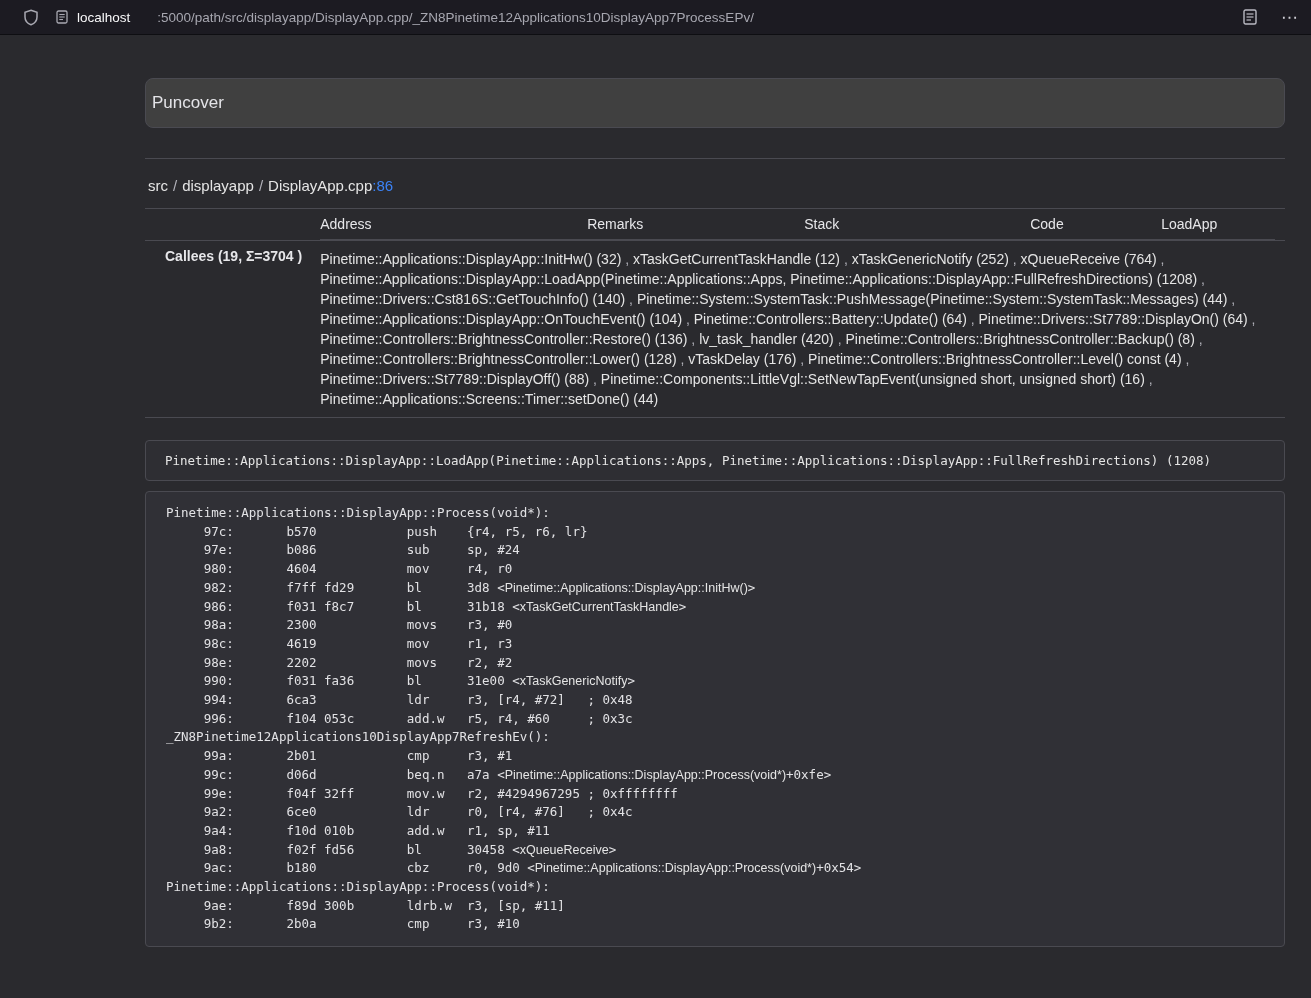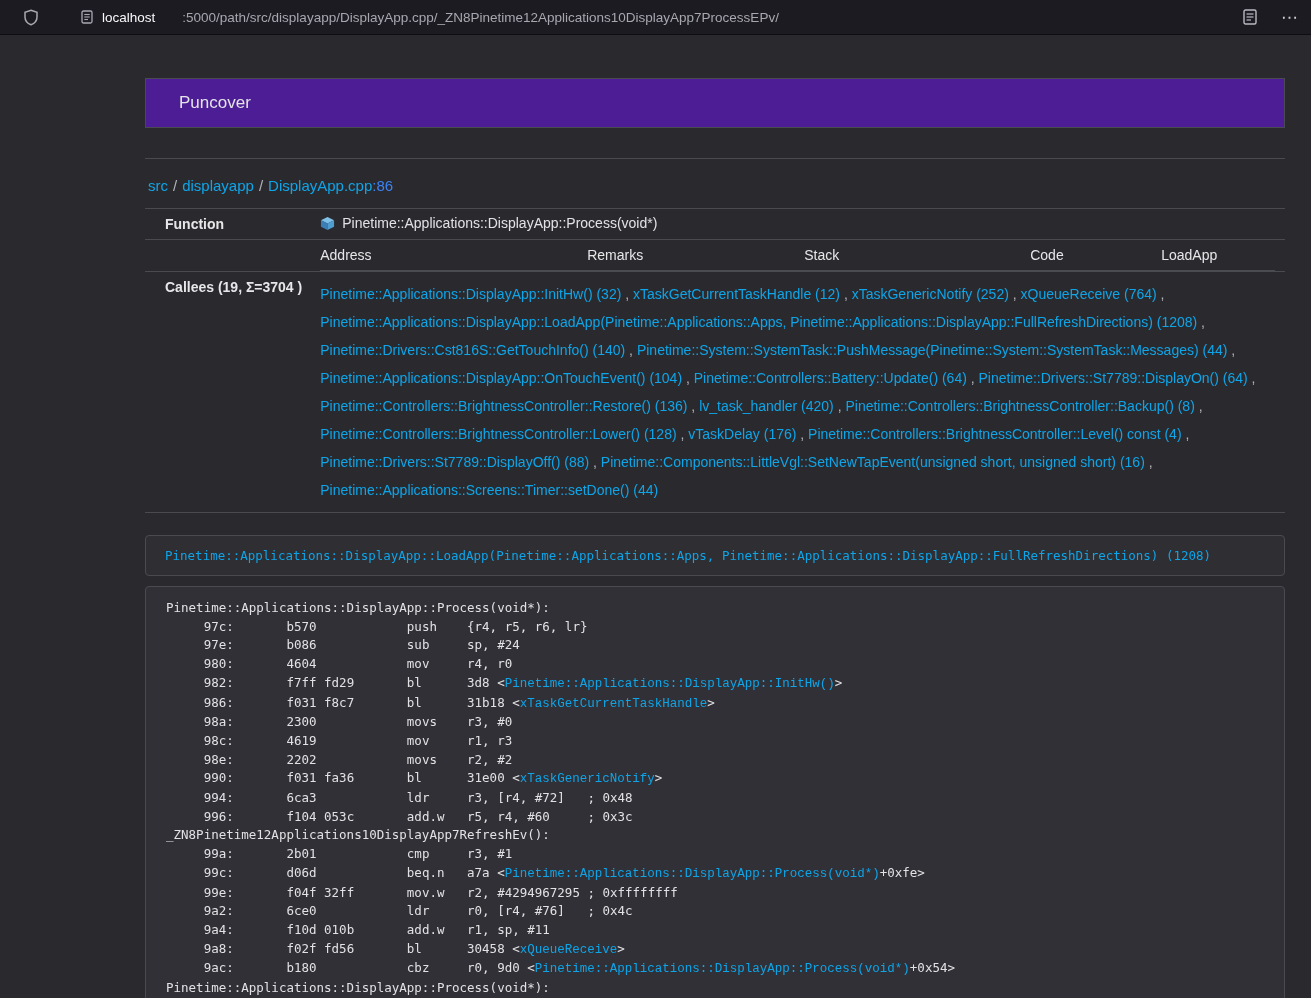--- a/index.html
+++ b/index.html
@@ -10,21 +10,20 @@
     color: #dadae0;
   }
   
   .browser-bar {
     height: 35px;
     background: #1c1b22;
     border-bottom: 1px solid #0e0e12;
     display: flex;
     align-items: center;
     box-sizing: border-box;
-    gap: 25px;
   }
   .bar-icon { display: inline-flex; align-items: center; justify-content: center; }
   .shield-wrap { margin-left: 23px; }
   .urlbar {
     display: flex;
     align-items: center;
     margin-left: 17px;
     flex: 1;
     min-width: 0;
     font-size: 13.5px;
@@ -42,39 +41,39 @@
     margin-right: 12px;
     line-height: 1;
     letter-spacing: 1px;
     cursor: default;
   }
   
   .container { width: 1140px; margin-left: 145px; box-sizing: border-box; }
   .title-panel {
     margin-top: 43px;
     border: 1px solid #4a4a51;
-    border-radius: 0;
-    background: #4c1d95;
-    padding: 14px 33px;
+    border-radius: 8px;
+    background: #404040;
+    padding: 14px 6px;
   }
   .title-panel h3 {
     margin: 0;
     font-size: 17px;
     font-weight: 400;
     color: #e4e4e8;
   }
   hr.rule {
     border: 0;
     border-top: 1px solid #4a4a51;
     margin: 30px 0 18px 0;
   }
   .breadcrumb { font-size: 15px; margin: 0 0 14px 3px; }
   .breadcrumb .sep { color: #b3b3bb; margin: 0 5px; }
   .breadcrumb .suffix { color: #3b82f6; }
-  a.lnk { color: #0ea5e9; text-decoration: none; cursor: pointer; }
+  a.lnk { color: #e5e5e5; text-decoration: none; cursor: pointer; }
   
   .symbol-table {
     width: 100%;
     border-collapse: collapse;
     font-size: 14px;
     border-bottom: 1px solid #4a4a51;
   }
   .symbol-table > tbody > tr { border-top: 1px solid #4a4a51; }
   .symbol-table th.rowlabel {
     text-align: left;
@@ -87,21 +86,21 @@
     box-sizing: border-box;
   }
   .symbol-table td.rowval { padding: 6px 10px; vertical-align: top; }
   .symbol-table td.nested-cell { padding: 0 10px; }
   .func-line { display: flex; align-items: center; }
   .func-name { margin-left: 7px; color: #e2e2e6; }
   .nested { width: 100%; border-collapse: collapse; }
   .nested tr.hdr { border-bottom: 1px solid #4a4a51; }
   .nested th { text-align: left; font-weight: normal; color: #e7e7ea; padding: 7px 0; }
   .nested td { padding: 8px 0; color: #dadae0; }
-  td.callees-cell { padding: 8px 10px; line-height: 28px; }
+  td.callees-cell { padding: 8px 10px; line-height: 20px; }
   .comma { color: #b3b3bb; }
   
   .mono-panel {
     margin-top: 22px;
     border: 1px solid #4a4a51;
     border-radius: 4px;
     background: #2e2e33;
     padding: 12px 19px;
     font-family: "DejaVu Sans Mono", monospace;
     font-size: 12.5px;
@@ -117,21 +116,21 @@
     color: #e2e2e5;
     padding: 12px 20px;
     font-family: "DejaVu Sans Mono", monospace;
     font-size: 12.5px;
     line-height: 18.7px;
     white-space: pre;
     tab-size: 8;
     -moz-tab-size: 8;
     overflow: hidden;
   }
-  pre.code a.lnk { font-family: Liberation Mono, monospace; }
+  pre.code a.lnk { font-family: Liberation Sans, sans-serif; }
 </style>
 </head>
 <body>
 
 <div class="browser-bar">
   <span class="bar-icon shield-wrap">
     <svg width="16" height="17" viewBox="0 0 16 17">
       <path d="M8 1.2 L14 3.2 V8 C14 12 11.2 14.6 8 15.8 C4.8 14.6 2 12 2 8 V3.2 Z" fill="none" stroke="#a9a9b2" stroke-width="1.5"></path>
     </svg>
   </span>
@@ -167,35 +166,20 @@
   </div>
 
   <hr class="rule">
 
   <div class="breadcrumb">
     <a class="lnk" href="#">src</a><span class="sep">/</span><a class="lnk" href="#">displayapp</a><span class="sep">/</span><a class="lnk" href="#">DisplayApp.cpp</a><span class="suffix">:86</span>
   </div>
 
   <table class="symbol-table">
     <tbody>
-      <tr>
-        <th class="rowlabel">Function</th>
-        <td class="rowval">
-          <span class="func-line">
-            <span class="bar-icon">
-              <svg width="15" height="15" viewBox="0 0 16 16">
-                <path d="M8 1 L15 4.5 L8 8 L1 4.5 Z" fill="#7fc0e8"></path>
-                <path d="M1 4.5 L8 8 V15 L1 11.5 Z" fill="#3c7fb5"></path>
-                <path d="M15 4.5 L8 8 V15 L15 11.5 Z" fill="#4f9ed2"></path>
-              </svg>
-            </span>
-            <span class="func-name">Pinetime::Applications::DisplayApp::Process(void*)</span>
-          </span>
-        </td>
-      </tr>
       <tr>
         <th class="rowlabel"></th>
         <td class="nested-cell">
           <table class="nested">
             <colgroup>
               <col style="width:267px">
                 <col style="width:217px">
                 <col style="width:226px">
                 <col style="width:131px">
                 <col>

